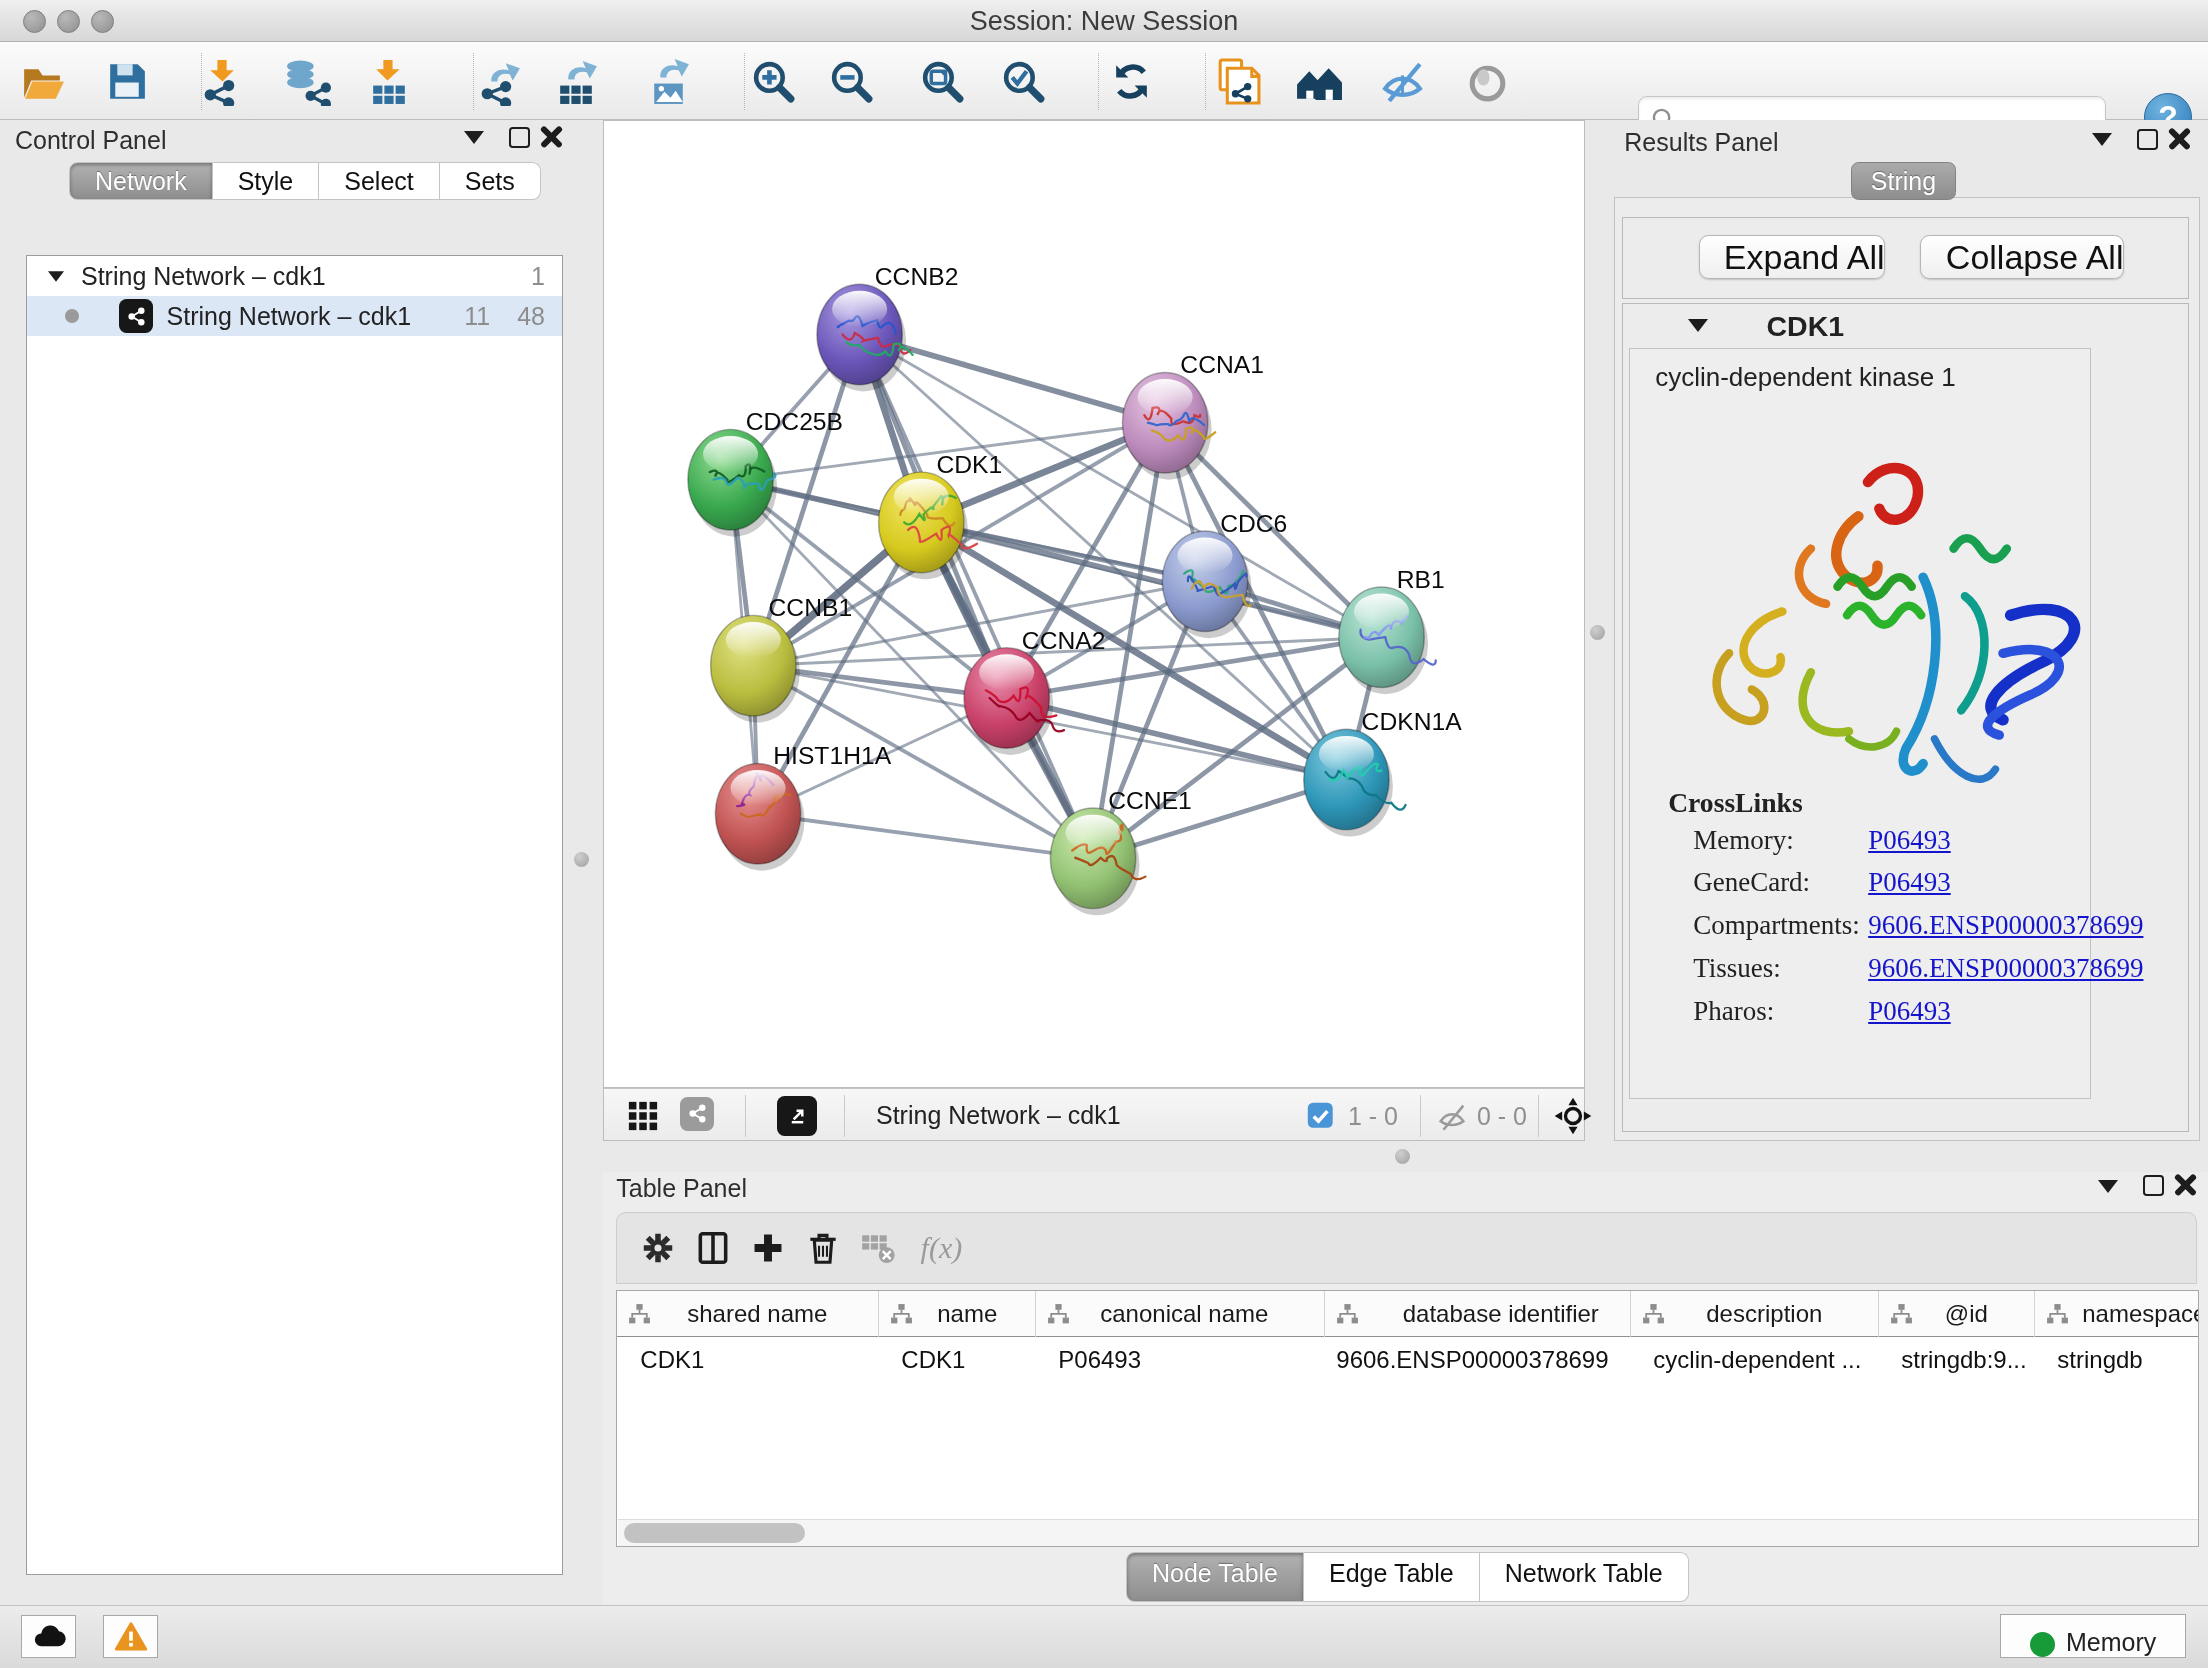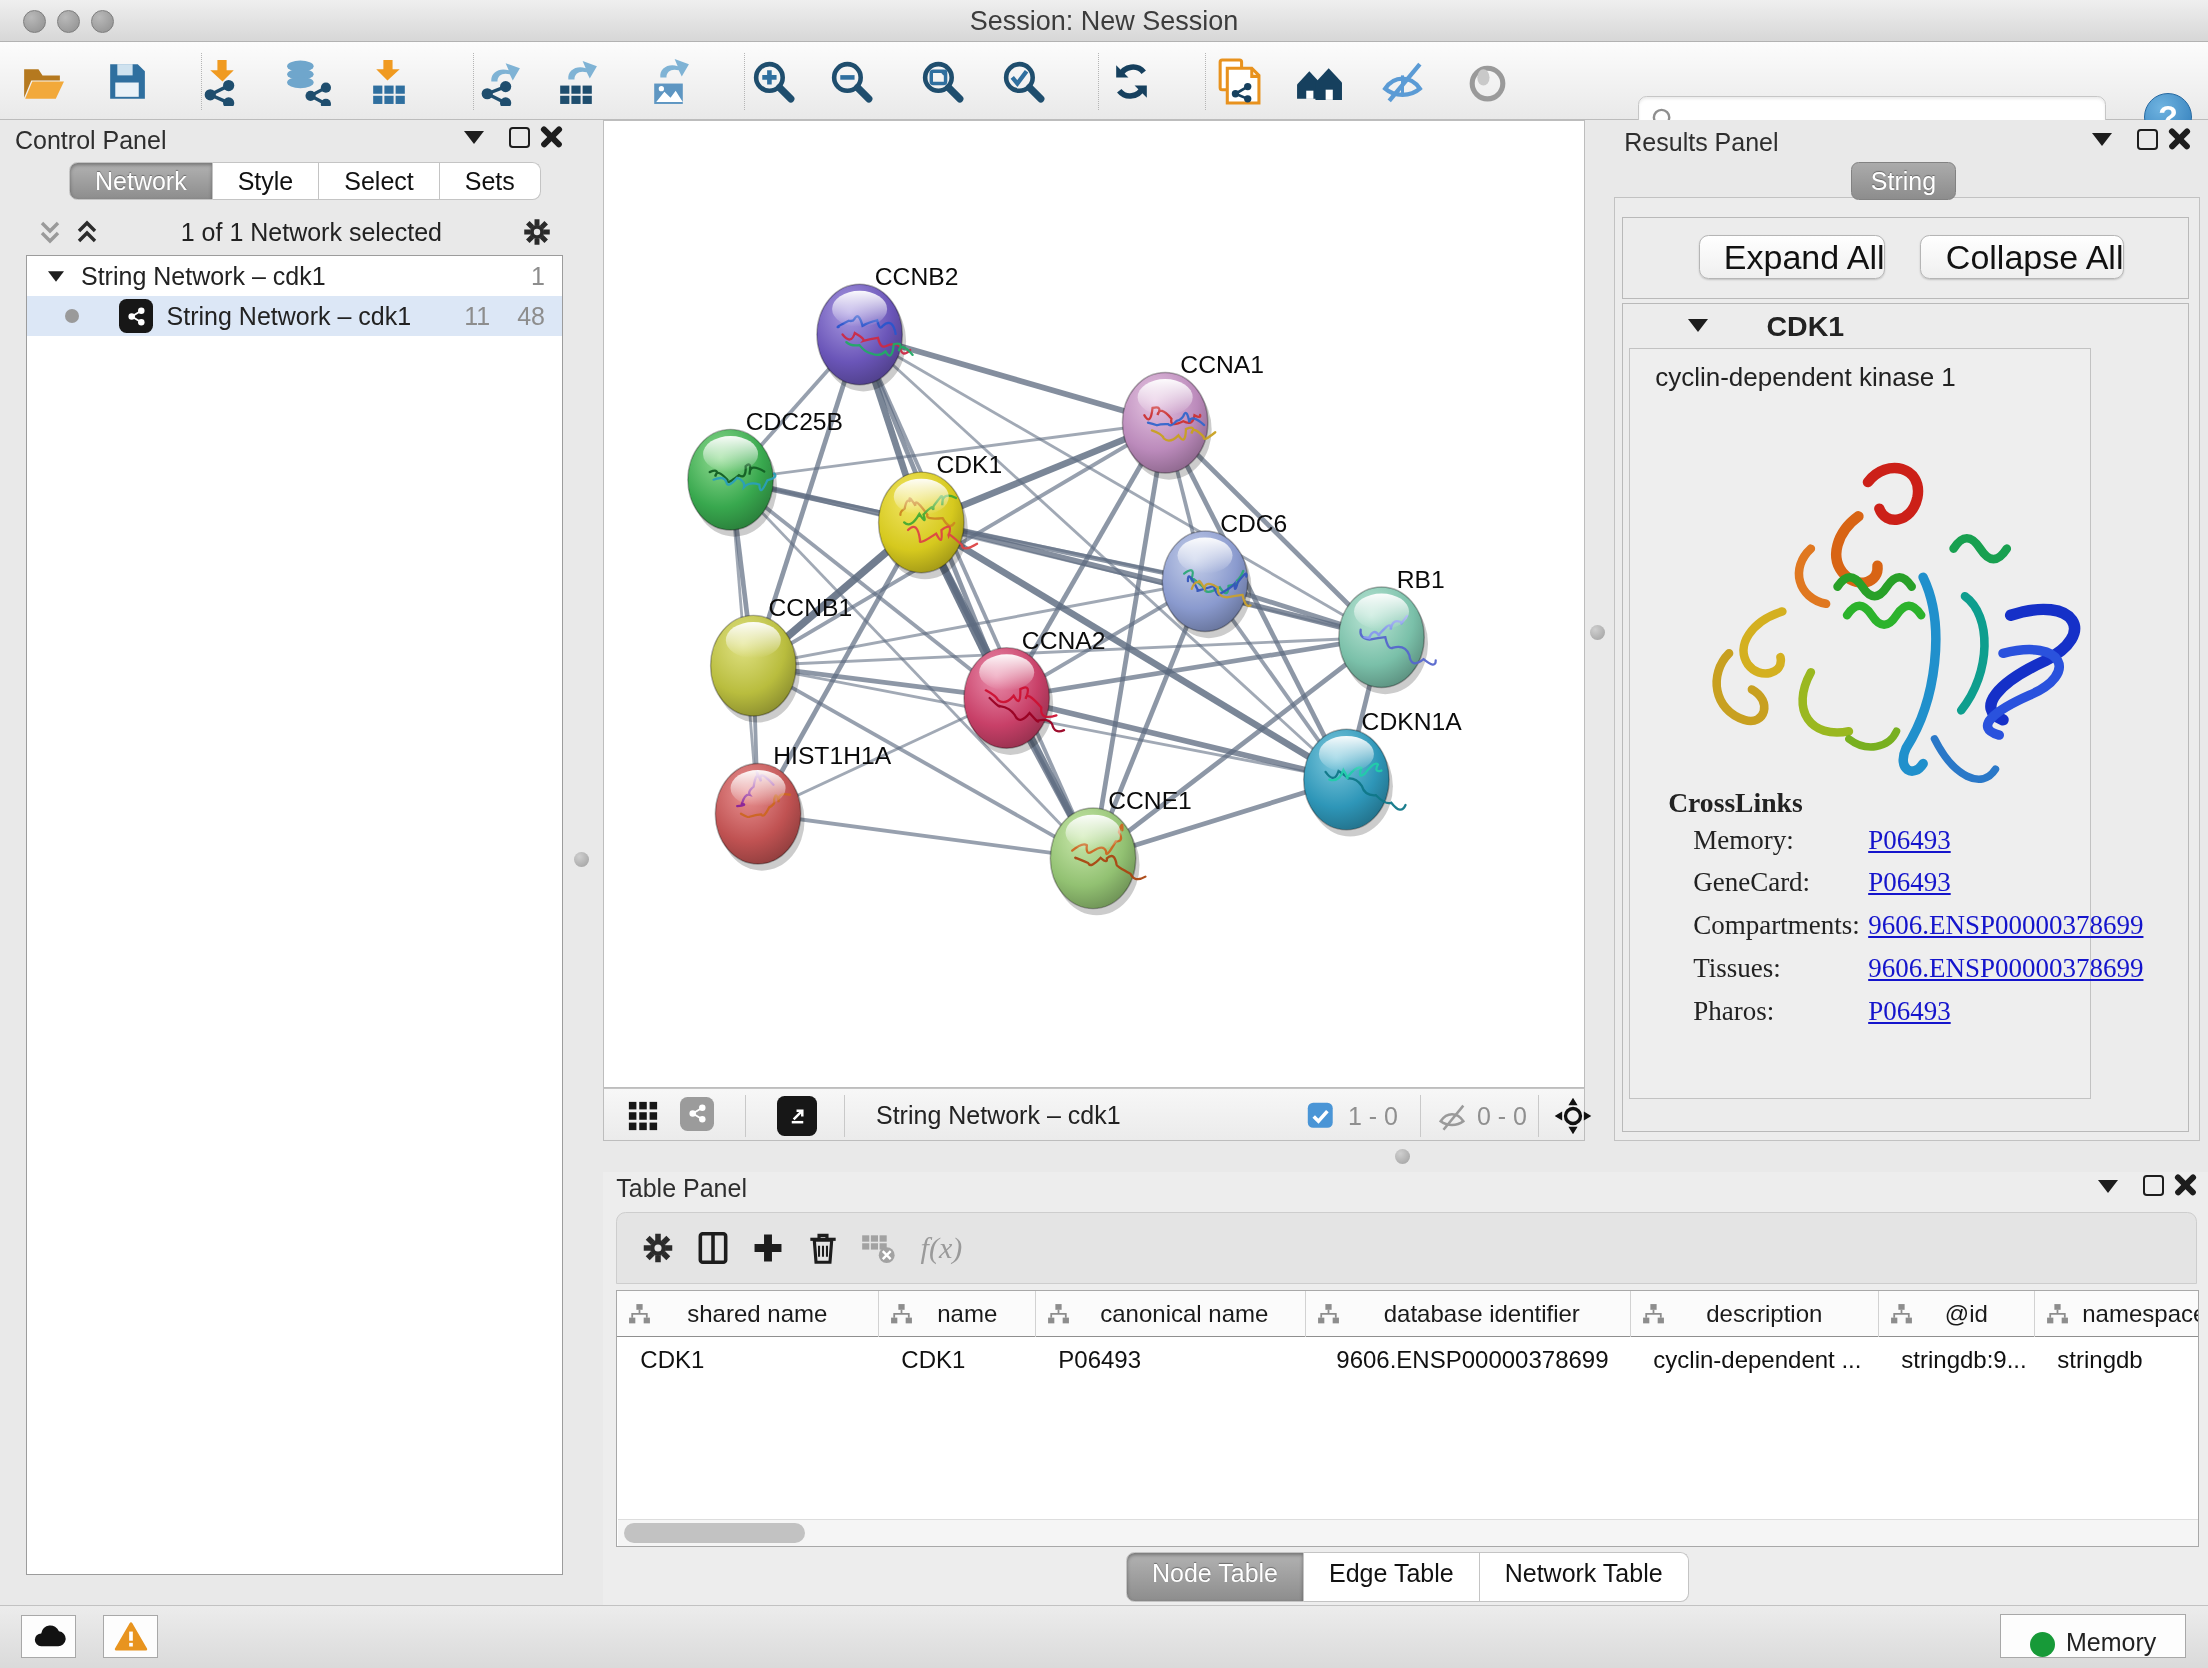--- a/index.html
+++ b/index.html
@@ -305,40 +305,20 @@
     <span class="tri-down abs" style="left:464px; top:11.4px"></span>
     <span class="floatico abs" style="left:509px; top:6.7px"></span>
     <span class="closeico abs" style="left:540px; top:5.7px"></span>
   </div>
   <div id="cp-tabs" class="abs" style="left:69px; top:42px; display:flex;">
       <span class="seg active">Network</span>
       <span class="seg">Style</span>
       <span class="seg">Select</span>
       <span class="seg">Sets</span>
     </div>
-  <div class="graybar">
-    <svg style="width:32px;height:32px;margin-left:7.6px" viewBox="0 0 32 32">
-        <g stroke="#9a9a9a" stroke-width="3.4" fill="none">
-          <path d="M8 7l8 8 8-8M8 17l8 8 8-8"></path>
-        </g>
-      </svg>
-    <svg style="width:32px;height:32px;margin-left:5.7px" viewBox="0 0 32 32">
-        <g stroke="#2c2c2c" stroke-width="3.4" fill="none">
-          <path d="M8 25l8-8 8 8M8 15l8-8 8 8"></path>
-        </g>
-      </svg>
-    <span style="flex:1; text-align:center; font-size:25px;">1 of 1 Network selected</span>
-    <svg style="width:34px;height:34px;margin-right:9.5px" viewBox="0 0 48 48">
-        <g stroke="#2b2b2b" stroke-width="7">
-          <path d="M24 6v9M24 33v9M6 24h9M33 24h9M11 11l6.4 6.4M30.6 30.6L37 37M37 11l-6.4 6.4M17.4 30.6L11 37"></path>
-        </g>
-        <circle cx="24" cy="24" r="10" fill="#2b2b2b"></circle>
-        <circle cx="24" cy="24" r="4.5" fill="#e6e6e6"></circle>
-      </svg>
-  </div>
   <div class="listbox">
     <div class="trow">
       <span class="tri-down" style="margin-left:19px; transform:scale(.8)"></span>
       <span style="margin-left:15px">String Network – cdk1</span>
       <span class="cnt" style="margin-left:auto; margin-right:17px">1</span>
     </div>
     <div class="trow sel">
       <span style="width:14.3px;height:14.3px;border-radius:50%;background:#9a9a9a;margin-left:38px"></span>
       <span class="sharebox" style="margin-left:40px">
         <svg viewBox="0 0 24 24">
@@ -763,21 +743,21 @@
           <svg viewBox="0 0 48 48">
             <g fill="#8d8d8d">
               <rect x="18" y="4" width="12" height="11"></rect>
               <rect x="4" y="30" width="12" height="11"></rect>
               <rect x="32" y="30" width="12" height="11"></rect>
             </g>
             <path d="M24 15v8M10 30v-7h28v7M10 23h28" stroke="#8d8d8d" stroke-width="3.4" fill="none"></path>
           </svg>
           <span style="margin-left:19px">canonical name</span>
         </div>
-        <div class="th" style="left: 688px; width: 317px; padding-left: 16px;">
+        <div class="th" style="left: 707px; width: 317px; padding-left: 16px;">
           <svg viewBox="0 0 48 48">
             <g fill="#8d8d8d">
               <rect x="18" y="4" width="12" height="11"></rect>
               <rect x="4" y="30" width="12" height="11"></rect>
               <rect x="32" y="30" width="12" height="11"></rect>
             </g>
             <path d="M24 15v8M10 30v-7h28v7M10 23h28" stroke="#8d8d8d" stroke-width="3.4" fill="none"></path>
           </svg>
           <span style="margin-left:19px">database identifier</span>
         </div>

